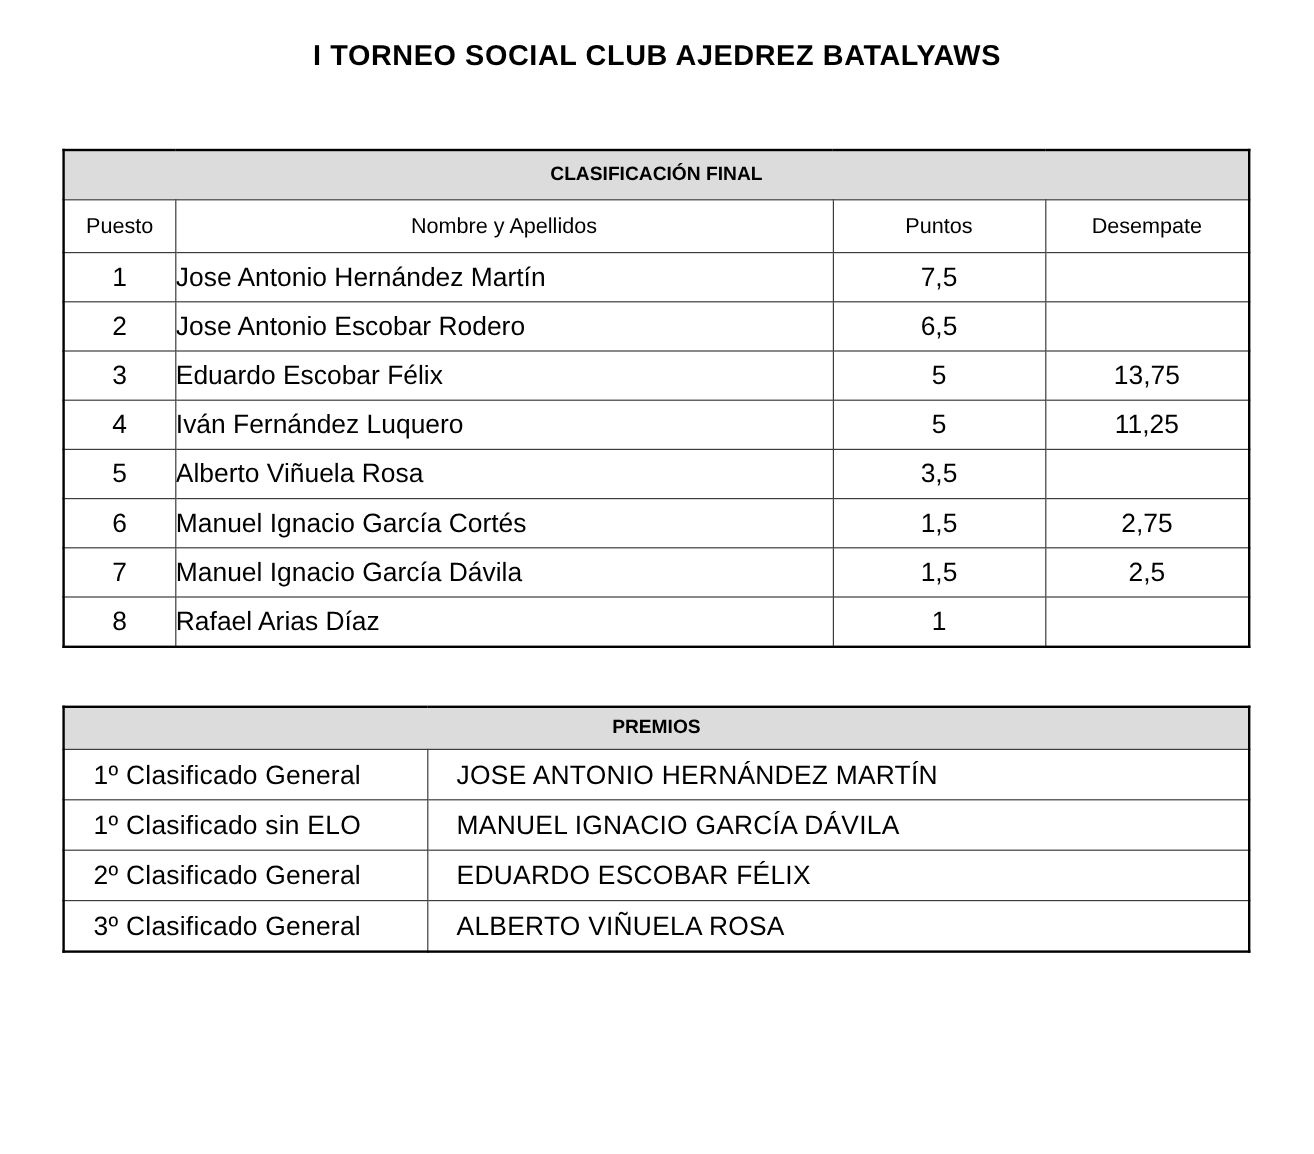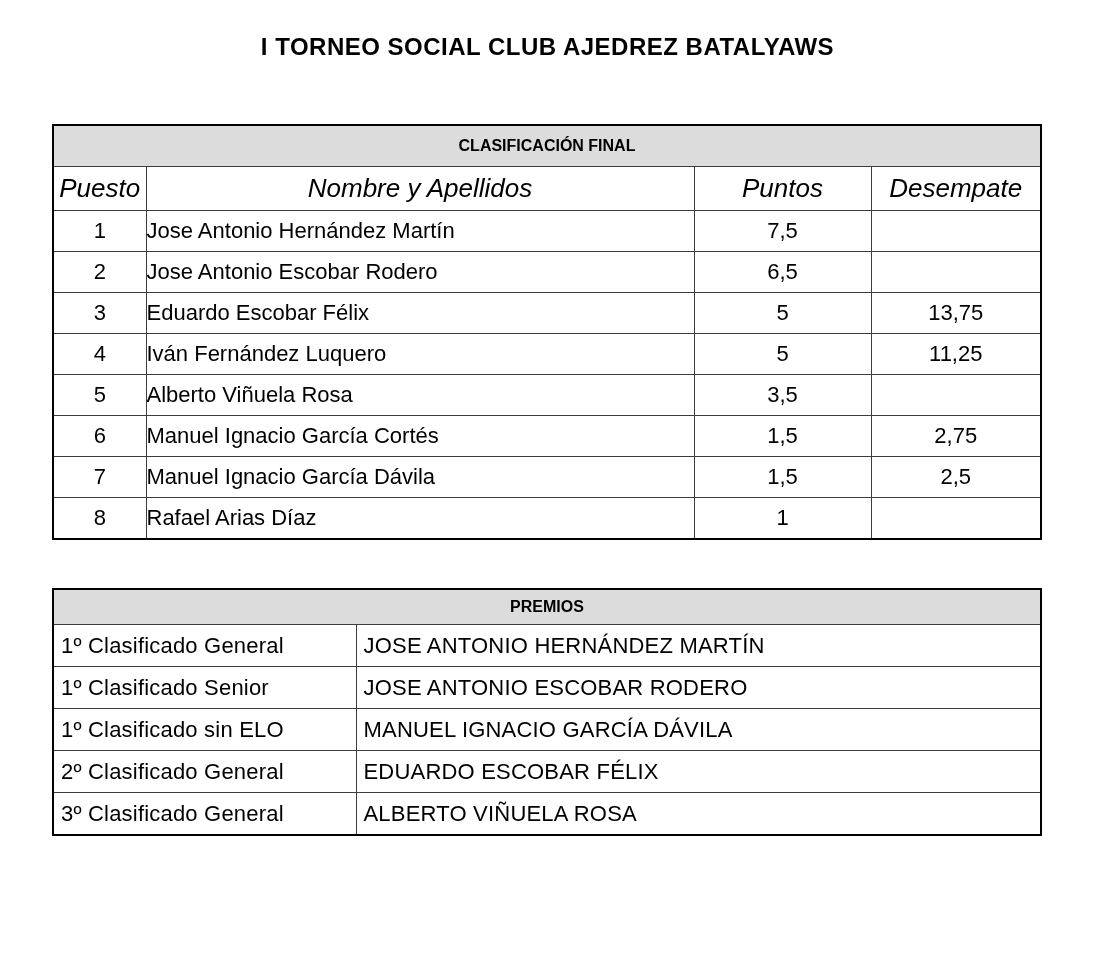--- a/index.html
+++ b/index.html
@@ -38,31 +38,30 @@
   .section-header{
     background:var(--header-bg);
     font-weight:bold;
     font-size:16px;
     text-align:center;
     height:40px;
   }
   .tbl-clasificacion{margin-top:63px;}
   .col-header-row th{
     font-weight:normal;
-    font-size:26px;
+    font-size:18px;
     text-align:center;
     height:43px;
-    font-style:italic;
   }
   .tbl-clasificacion td{font-size:22px;height:40px;}
   .c-puesto,.c-puntos,.c-desempate{text-align:center;}
   .c-nombre{text-align:left;padding-left:7px;}
   .tbl-premios{margin-top:48px;}
   .tbl-premios .section-header{height:34px;}
-  .tbl-premios td{font-size:22px;height:41px;text-align:left;padding-left:7px;letter-spacing:0.2px;}
+  .tbl-premios td{font-size:22px;height:41px;text-align:left;padding-left:24px;letter-spacing:0.2px;}
 </style>
 </head>
 <body>
 
 <div>
 
   <h1 class="title">I TORNEO SOCIAL CLUB AJEDREZ BATALYAWS</h1>
 
   <table class="tbl tbl-clasificacion">
     <colgroup>
@@ -152,24 +151,20 @@
         <th colspan="2" class="section-header">PREMIOS</th>
       </tr>
     </thead>
     <tbody>
 
         <tr>
           <td class="p-categoria">1º Clasificado General</td>
           <td class="p-ganador">JOSE ANTONIO HERNÁNDEZ MARTÍN</td>
         </tr>
 
-        <tr>
-          <td class="p-categoria">1º Clasificado Senior</td>
-          <td class="p-ganador">JOSE ANTONIO ESCOBAR RODERO</td>
-        </tr>
 
 
         <tr>
           <td class="p-categoria">1º Clasificado sin ELO</td>
           <td class="p-ganador">MANUEL IGNACIO GARCÍA DÁVILA</td>
         </tr>
 
         <tr>
           <td class="p-categoria">2º Clasificado General</td>
           <td class="p-ganador">EDUARDO ESCOBAR FÉLIX</td>

